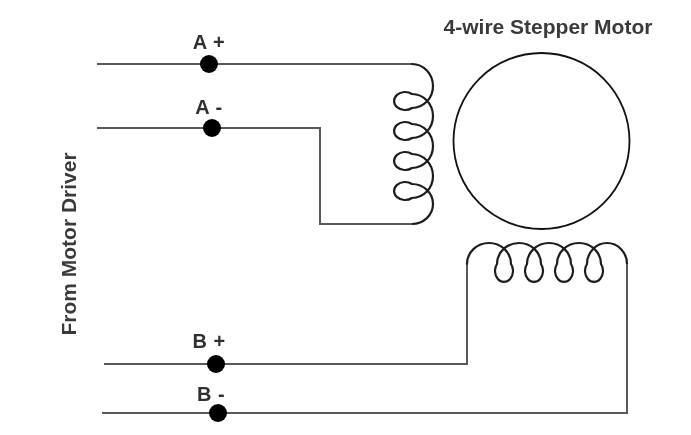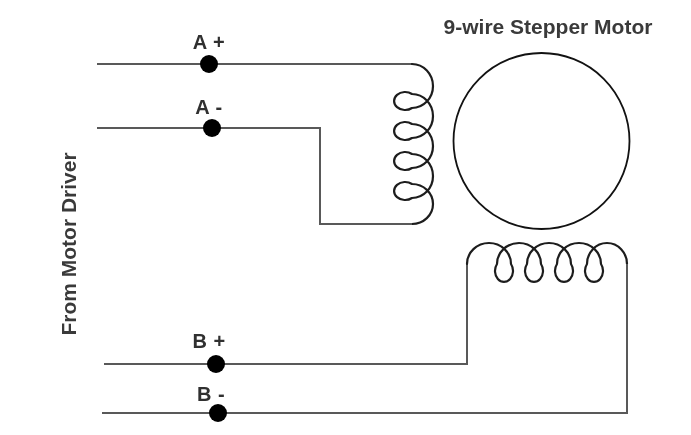--- a/index.html
+++ b/index.html
@@ -106,21 +106,21 @@
     <path class="wire" d="M 627 264 V 413 H 102"></path>
 
     <circle class="motor" cx="541.5" cy="141" r="88"></circle>
 
     <circle class="dot" cx="209" cy="64" r="9"></circle>
     <circle class="dot" cx="212" cy="128" r="9"></circle>
     <circle class="dot" cx="216" cy="364" r="9"></circle>
     <circle class="dot" cx="218" cy="413" r="9"></circle>
   </svg>
 
-  <div class="title">9-wire Stepper Motor</div>
+  <div class="title">4-wire Stepper Motor</div>
 
   <div class="side-label">From Motor Driver</div>
 
   <div class="lbl lbl-a-plus">A +</div>
 
   <div class="lbl lbl-a-minus">A -</div>
 
   <div class="lbl lbl-b-plus">B +</div>
 
   <div class="lbl lbl-b-minus">B -</div>

